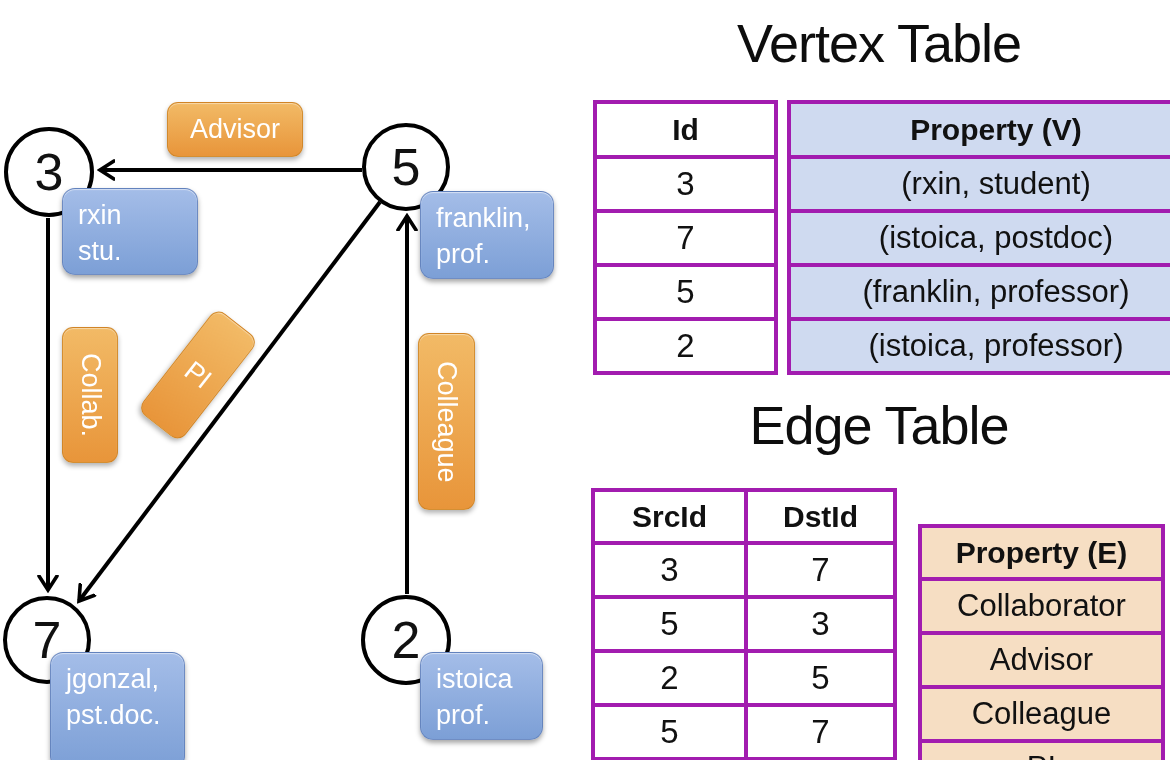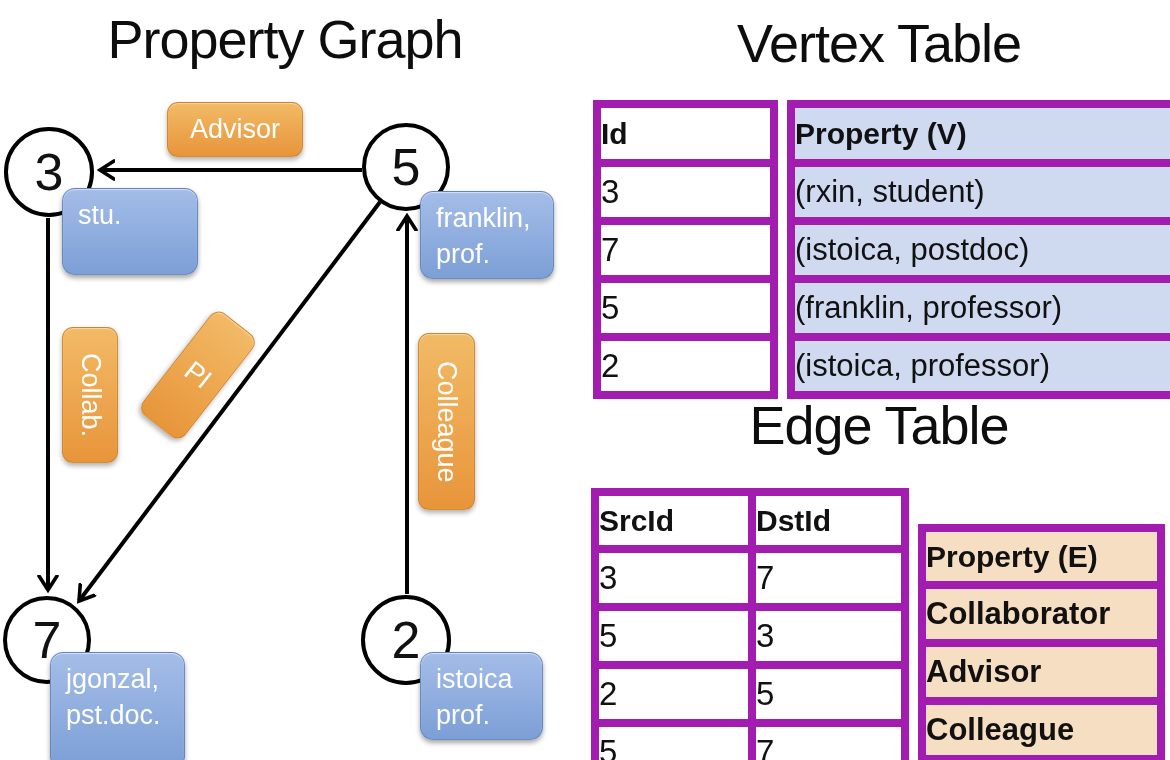--- a/index.html
+++ b/index.html
@@ -43,21 +43,21 @@
         box-shadow:0 3px 5px rgba(0,0,0,.3),inset 0 1px 1px rgba(255,255,255,.45);
         color:#fff;font-size:27px;display:flex;align-items:center;justify-content:center;}
   #edge-box-advisor{left:167px;top:102px;width:136px;height:55px;}
   #edge-box-collab{left:62px;top:327px;width:56px;height:136px;}
   #edge-box-colleague{left:418px;top:333px;width:57px;height:177px;}
   #edge-box-pi{left:171px;top:310px;width:54px;height:130px;transform:rotate(38deg);}
   .vert{writing-mode:vertical-rl;text-orientation:mixed;}
 
   
   table{position:absolute;border-collapse:collapse;table-layout:fixed;}
-  th,td{border:8px solid #a21caf;text-align:left;vertical-align:middle;
+  th,td{border:4px solid #a21caf;text-align:center;vertical-align:middle;
         padding:0;font-size:31px;overflow:hidden;white-space:nowrap;}
   th{font-size:30px;font-weight:700;}
   table{border:3px solid #000;}
 
   #vertex-id-table{left:593px;top:100px;width:185px;}
   #vertex-id-table th{height:51px;}
   #vertex-id-table td{height:50px;font-size:33px;}
 
   #vertex-prop-table{left:787px;top:100px;width:418px;}
   #vertex-prop-table th,#vertex-prop-table td{background:var(--vertex_property_bg);}
@@ -66,29 +66,28 @@
 
   #edge-srcdst-table{left:591px;top:488px;width:294px;}
   #edge-srcdst-table th{height:49px;}
   #edge-srcdst-table td{height:50px;font-size:33px;}
   #edge-srcdst-table .col-src{width:149px;}
   #edge-srcdst-table .col-dst{width:145px;}
 
   #edge-prop-table{left:918px;top:488px;width:247px;margin-top:36px;}
   #edge-prop-table th,#edge-prop-table td{background:var(--edge_property_bg);}
   #edge-prop-table th{height:49px;}
-  #edge-prop-table td{height:50px;font-weight:bold;}
+  #edge-prop-table td{height:50px;}
 </style>
 </head>
 <body>
 
 <div id="app">
 
   <div id="graph-canvas">
-    <div id="graph-title" class="big-title">Property Graph</div>
 
     <svg id="edge-svg" width="585" height="760" viewBox="0 0 585 760">
       <defs>
         <marker id="arrowhead" markerUnits="userSpaceOnUse" markerWidth="18" markerHeight="26" refX="15" refY="13" orient="auto">
           <path d="M 1 4 L 15 13 L 1 22" fill="none" stroke="#000" stroke-width="3.6" stroke-linecap="round"></path>
         </marker>
       </defs>
       <line x1="362" y1="170" x2="100" y2="170" stroke="#000" stroke-width="4" marker-end="url(#arrowhead)"></line>
       <line x1="48" y1="218" x2="48" y2="590" stroke="#000" stroke-width="4" marker-end="url(#arrowhead)"></line>
       <line x1="380" y1="202" x2="79" y2="601" stroke="#000" stroke-width="4" marker-end="url(#arrowhead)"></line>
@@ -102,20 +101,21 @@
       <span>5</span>
     </div>
     <div id="vertex-circle-7" class="circle">
       <span>7</span>
     </div>
     <div id="vertex-circle-2" class="circle">
       <span>2</span>
     </div>
 
     <div id="vertex-box-rxin" class="vbox">
+      <span>rxin</span>
       <span>stu.</span>
     </div>
     <div id="vertex-box-franklin" class="vbox">
       <span>franklin,</span>
       <span>prof.</span>
     </div>
     <div id="vertex-box-jgonzal" class="vbox">
       <span>jgonzal,</span>
       <span>pst.doc.</span>
     </div>

